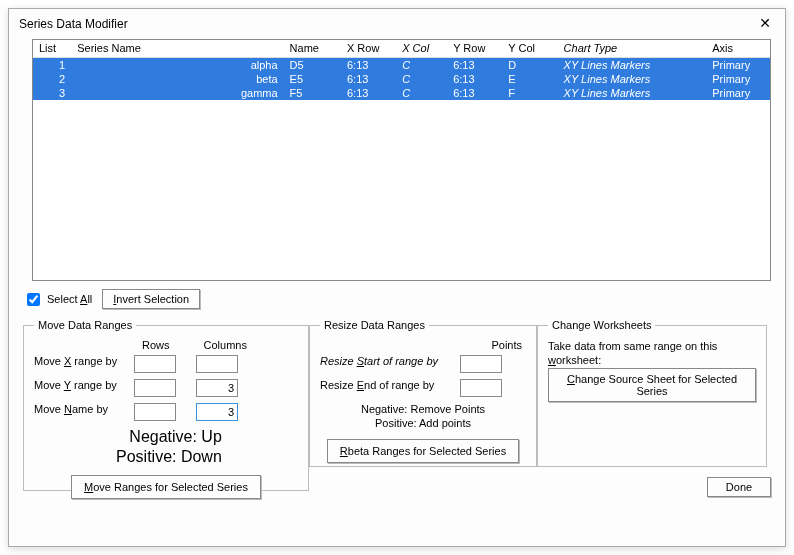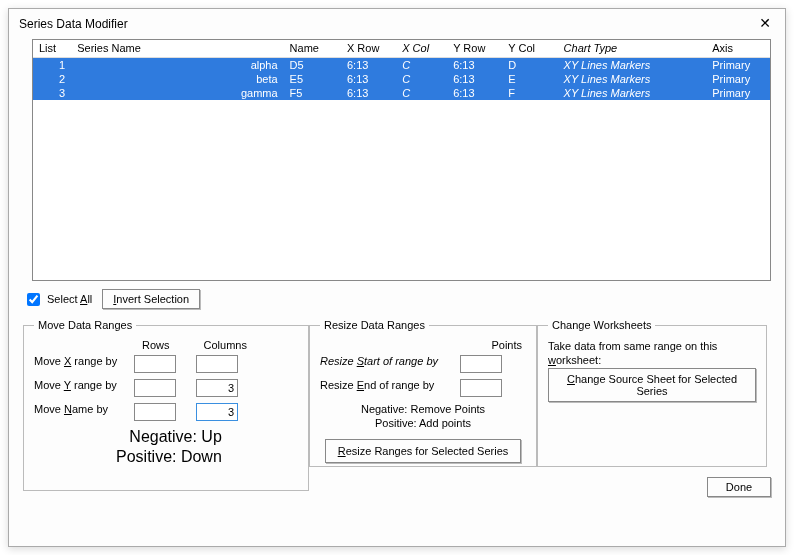--- a/index.html
+++ b/index.html
@@ -234,38 +234,41 @@
         <div class="row">
           <span class="lbl" style="width:100px;"><span>Move </span><span class="u">N</span><span>ame by</span></span>
           <input class="inp" value="" style="">
           <span style="width:20px;"></span>
           <input class="inp" style="border: 1px solid rgb(58, 143, 224);" value="3">
         </div>
         <div class="move-notes">
           <div>Negative: Up
 Positive: Down</div>
         </div>
+        <div class="center">
+          <button class="btn wide"><span class="u">M</span><span>ove Ranges for Selected Series</span></button>
+        </div>
       </fieldset>
 
       <div class="mid-col">
       <fieldset class="g-resize">
         <legend>Resize Data Ranges</legend>
         <div class="resize-hdr"><span>Points</span></div>
         <div class="row">
           <span class="lbl" style="width:140px;font-style:italic;"><span>Resize </span><span class="u">S</span><span>tart of range by</span></span>
           <input class="inp" value="" style="">
         </div>
         <div class="row">
           <span class="lbl" style="width:140px;"><span>Resize </span><span class="u">E</span><span>nd of range by</span></span>
           <input class="inp" value="" style="">
         </div>
         <div class="resize-notes">Negative: Remove Points
 Positive: Add points</div>
         <div class="center">
-          <button class="btn wide"><span class="u">R</span><span>esize Ranges for Selected Series</span></button>
+          <button class="btn wide"><span class="u">R</span><span>beta Ranges for Selected Series</span></button>
         </div>
       </fieldset>
       </div>
 
       <div class="mid-col" style="flex:1;">
       <fieldset class="g-change">
         <legend>Change Worksheets</legend>
         <div style="line-height:1.3;"><span>Take data from same range on this </span><span class="u">w</span><span>orksheet:</span></div>
         <div class="center">
           <button class="btn" style="width:100%; padding:4px 2px;"><span class="u">C</span><span>hange Source Sheet for Selected Series</span></button>

